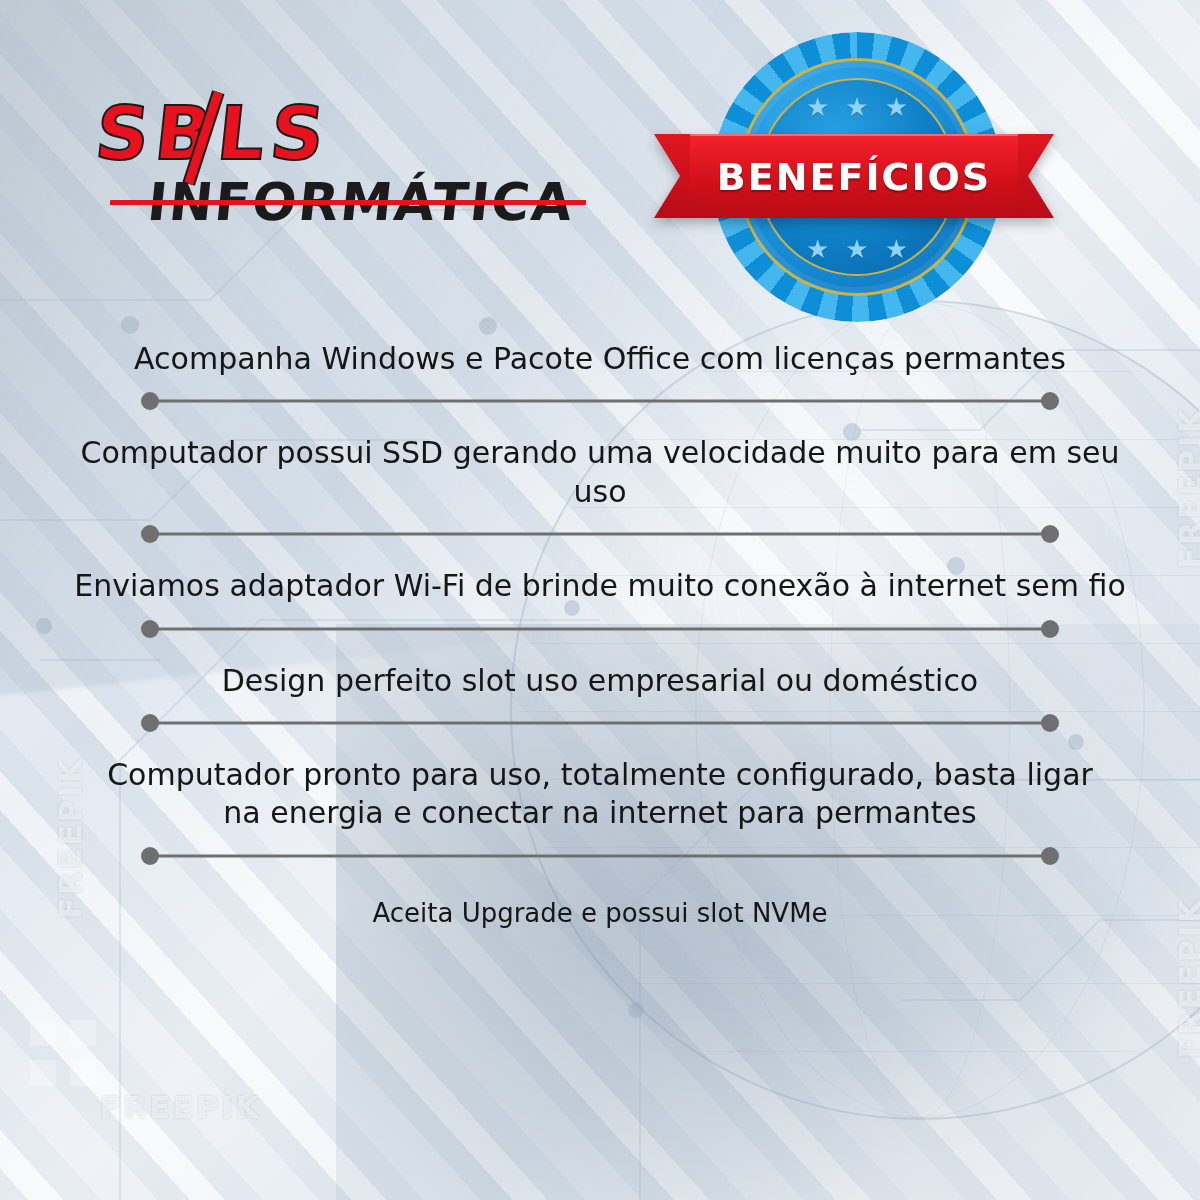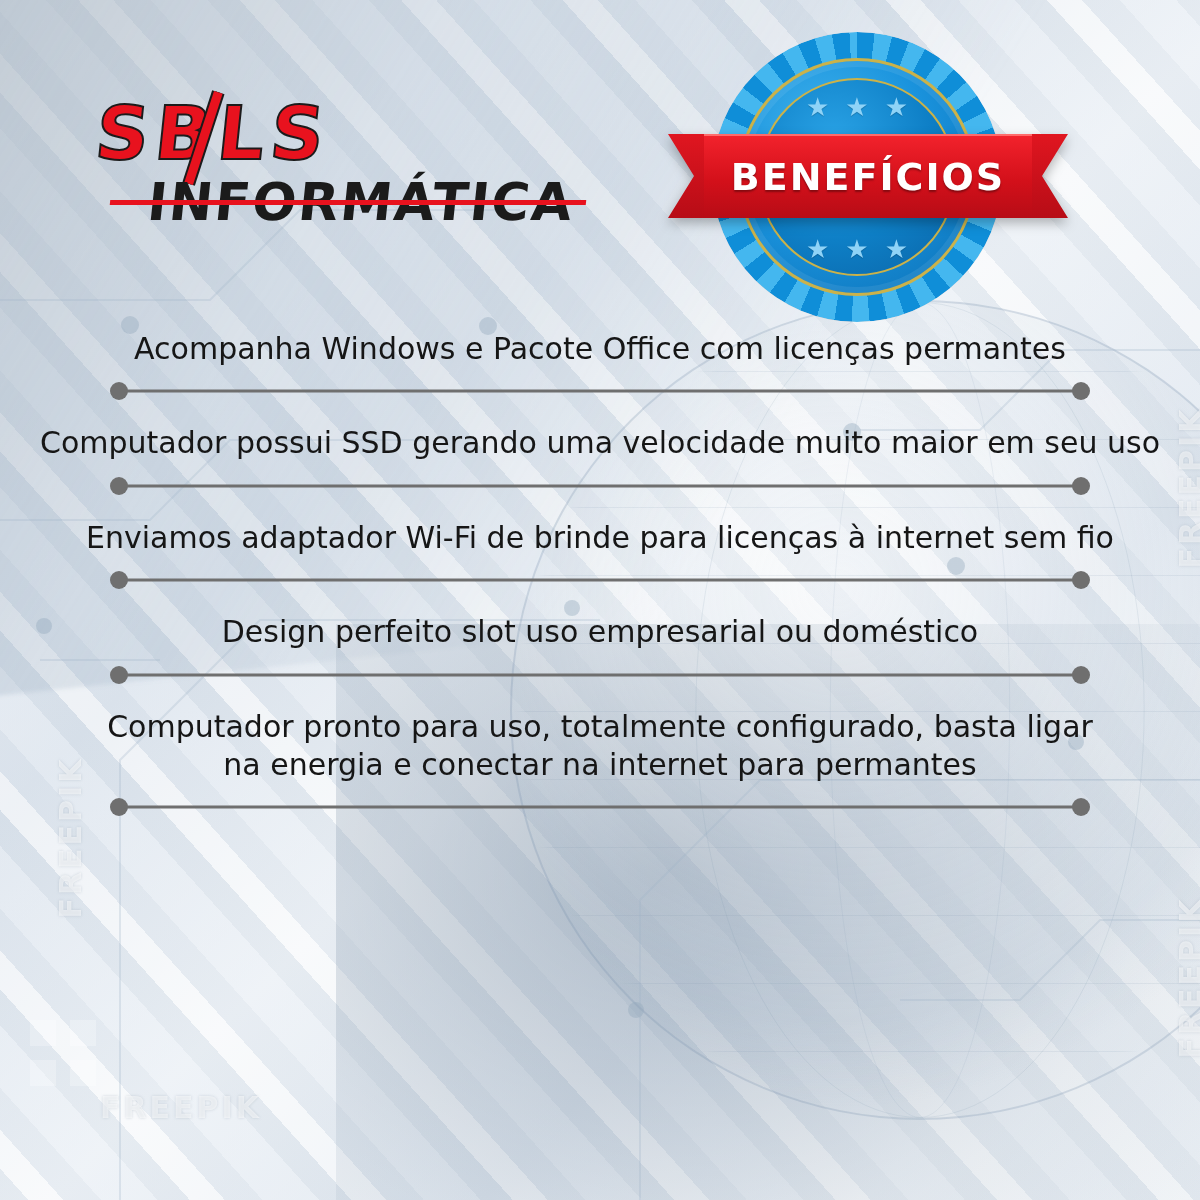--- a/index.html
+++ b/index.html
@@ -154,21 +154,21 @@
   .stars-top, .stars-bottom {
     position: absolute; left: 0; right: 0;
     display: flex; justify-content: center; gap: 16px;
     color: #8fd3f7; font-size: 26px; line-height: 1;
   }
   .stars-top { top: 62px; }
   .stars-bottom { bottom: 60px; }
   .star { text-shadow: 0 1px 1px rgba(0,0,0,.2); }
 
   .ribbon {
-    position: absolute; left: 18px; top: 112px;
+    position: absolute; left: 4px; top: 112px;
     width: 400px; height: 95px;
     filter: drop-shadow(0 5px 6px rgba(0,0,0,0.28));
   }
   .ribbon-body {
     position: absolute; left: 36px; top: 0;
     width: 328px; height: 84px;
     background: linear-gradient(180deg, #f2222c 0%, #d3101a 55%, #b70c16 100%);
     display: flex; align-items: center; justify-content: center;
     border-top: 2px solid #ff6b6b;
   }
@@ -182,22 +182,22 @@
   }
   .ribbon-tail {
     position: absolute; top: 0; width: 48px; height: 84px;
     background: linear-gradient(180deg, #e01620 0%, #b70c16 100%);
   }
   .ribbon-tail.left { left: 0; clip-path: polygon(0 0, 100% 0, 100% 100%, 0 100%, 26px 50%); }
   .ribbon-tail.right { right: 0; clip-path: polygon(0 0, 100% 0, calc(100% - 26px) 50%, 100% 100%, 0 100%); }
 
   
   .benefits {
-    position: absolute; left: 0; right: 0; top: 320px;
-    padding: 0 6px;
+    position: absolute; left: 0; right: 0; top: 330px;
+    padding: 0 37px;
   }
   .benefit {
     display: block;
   }
   .benefit-text {
     font-family: "DejaVu Sans", sans-serif;
     font-size: 30px;
     color: #161616;
     text-align: center;
     line-height: 1.28;
@@ -304,30 +304,30 @@
     <div class="benefit">
       <div class="benefit-text">Acompanha Windows e Pacote Office com licenças permantes</div>
     </div>
     <div class="divider">
       <div class="dot left"></div>
       <div class="divider-line"></div>
       <div class="dot right"></div>
     </div>
 
     <div class="benefit">
-      <div class="benefit-text">Computador possui SSD gerando uma velocidade muito maior em seu uso</div>
-    </div>
-    <div class="divider">
-      <div class="dot left"></div>
-      <div class="divider-line"></div>
-      <div class="dot right"></div>
-    </div>
-
-    <div class="benefit">
-      <div class="benefit-text">Enviamos adaptador Wi-Fi de brinde para licenças à internet sem fio</div>
+      <div class="benefit-text">Computador possui SSD gerando uma velocidade muito para em seu uso</div>
+    </div>
+    <div class="divider">
+      <div class="dot left"></div>
+      <div class="divider-line"></div>
+      <div class="dot right"></div>
+    </div>
+
+    <div class="benefit">
+      <div class="benefit-text">Enviamos adaptador Wi-Fi de brinde muito conexão à internet sem fio</div>
     </div>
     <div class="divider">
       <div class="dot left"></div>
       <div class="divider-line"></div>
       <div class="dot right"></div>
     </div>
 
     <div class="benefit">
       <div class="benefit-text">Design perfeito slot uso empresarial ou doméstico</div>
     </div>
@@ -340,15 +340,18 @@
     <div class="benefit">
       <div class="benefit-text">Computador pronto para uso, totalmente configurado, basta ligar
 na energia e conectar na internet para permantes</div>
     </div>
     <div class="divider">
       <div class="dot left"></div>
       <div class="divider-line"></div>
       <div class="dot right"></div>
     </div>
 
+    <div class="benefit">
+      <div class="benefit-text last">Aceita Upgrade e possui slot NVMe</div>
+    </div>
 
   </div>
 </div>
 
 </body></html>

